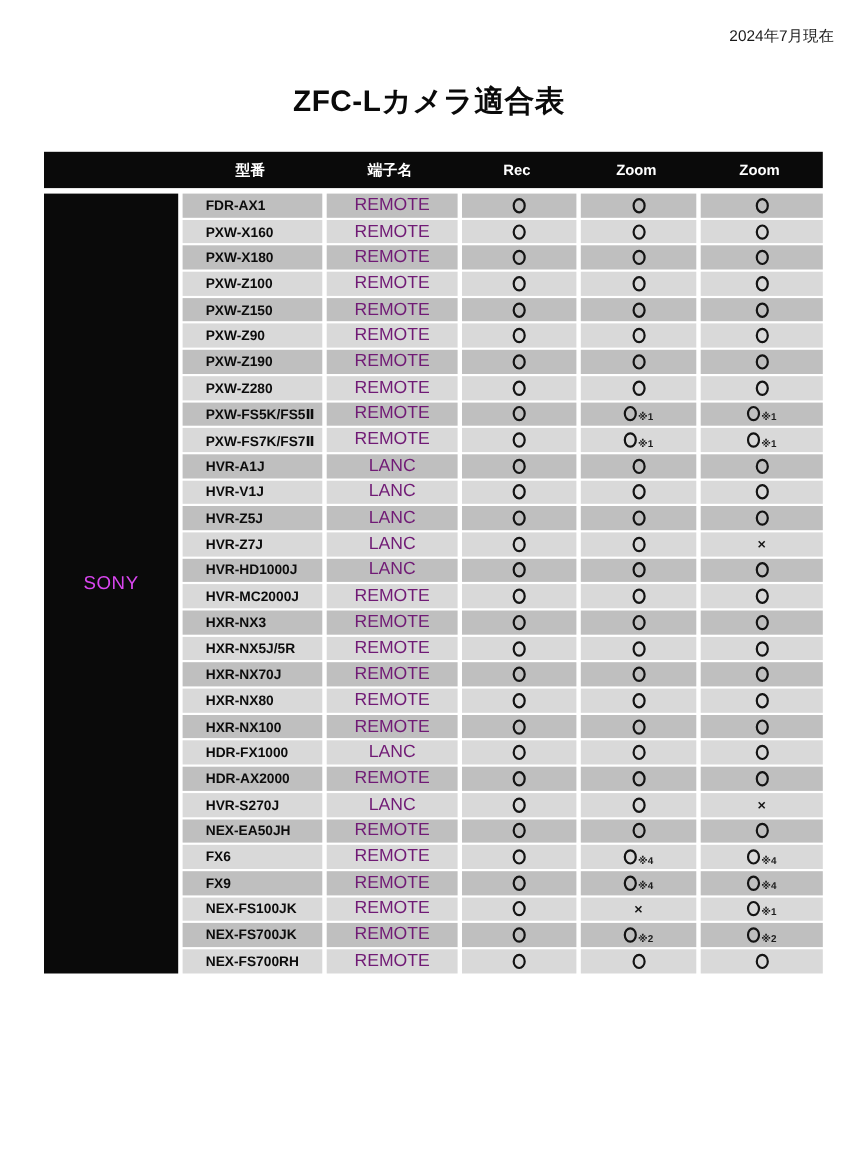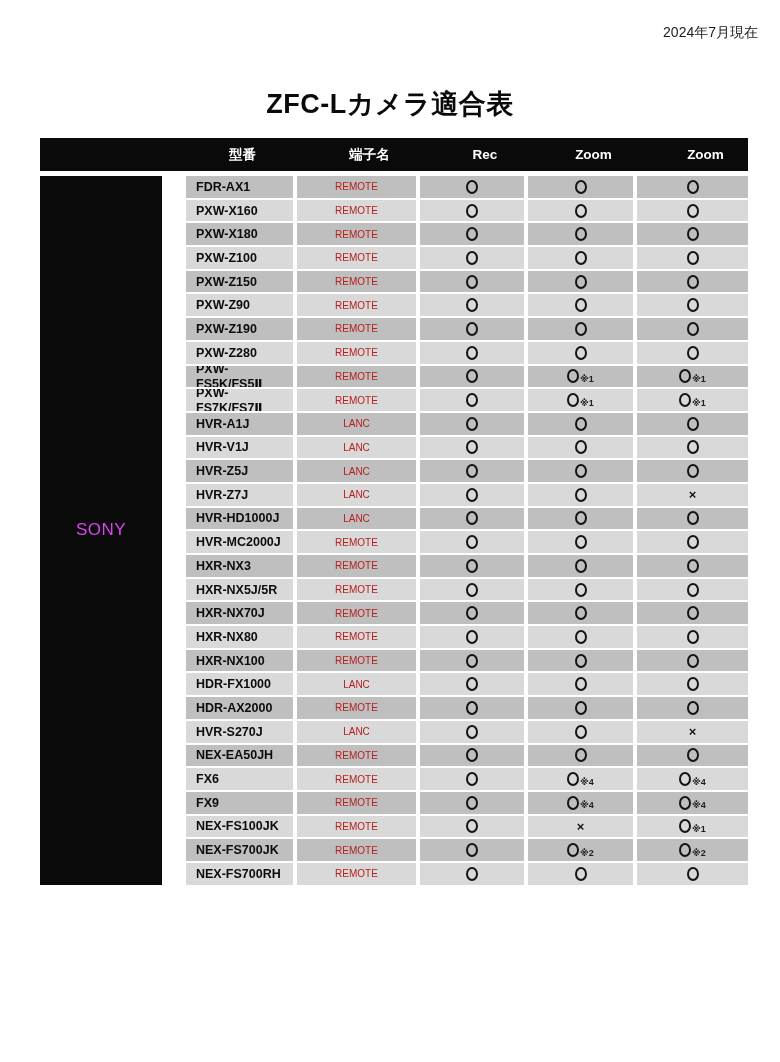--- a/index.html
+++ b/index.html
@@ -18,21 +18,21 @@
   .date-note {
     position: absolute;
     top: 24px;
     right: 22px;
     font-size: 14px;
     font-weight: 400;
     color: #1a1a1a;
   }
   .page-title {
     position: absolute;
-    top: 86px;
+    top: 74px;
     left: 0;
     width: 100%;
     text-align: center;
     font-size: 27px;
     font-weight: 700;
     letter-spacing: 0.5px;
     margin: 0;
     color: #0a0a0a;
   }
   .comp-table {
@@ -40,21 +40,20 @@
     top: 138px;
     left: 40px;
     width: 708px;
   }
   .table-header {
     display: grid;
     grid-template-columns: 122px 131px 123px 108px 109px 115px;
     background: var(--header-bg, #0a0a0a);
     height: 33px;
     align-items: center;
-    padding-left: 15px;
   }
   .table-header .hcell {
     text-align: center;
     color: #ffffff;
     font-size: 13.5px;
     font-weight: 700;
   }
   .table-body {
     display: grid;
     grid-template-columns: 122px 127px 119px 104px 105px 111px;
@@ -77,28 +76,27 @@
   .cell {
     display: flex;
     align-items: center;
     overflow: hidden;
   }
   .row-dark  { background: var(--row-dark, #bfbfbf); }
   .row-light { background: var(--row-light, #d9d9d9); }
   .model-cell {
     font-weight: 700;
     font-size: 12.5px;
-    padding-left: 10px;
+    padding-left: 21px;
     color: #0c0c0c;
-    margin-left: 20px;
   }
   .terminal-cell {
     justify-content: center;
-    font-size: 10px;
-    color: #b91c1c;
+    font-size: 16px;
+    color: #701a75;
   }
   .mark-cell {
     justify-content: center;
   }
   .ring {
     display: inline-block;
     width: 8px;
     height: 10px;
     border: 2.6px solid #141414;
     border-radius: 50%;

